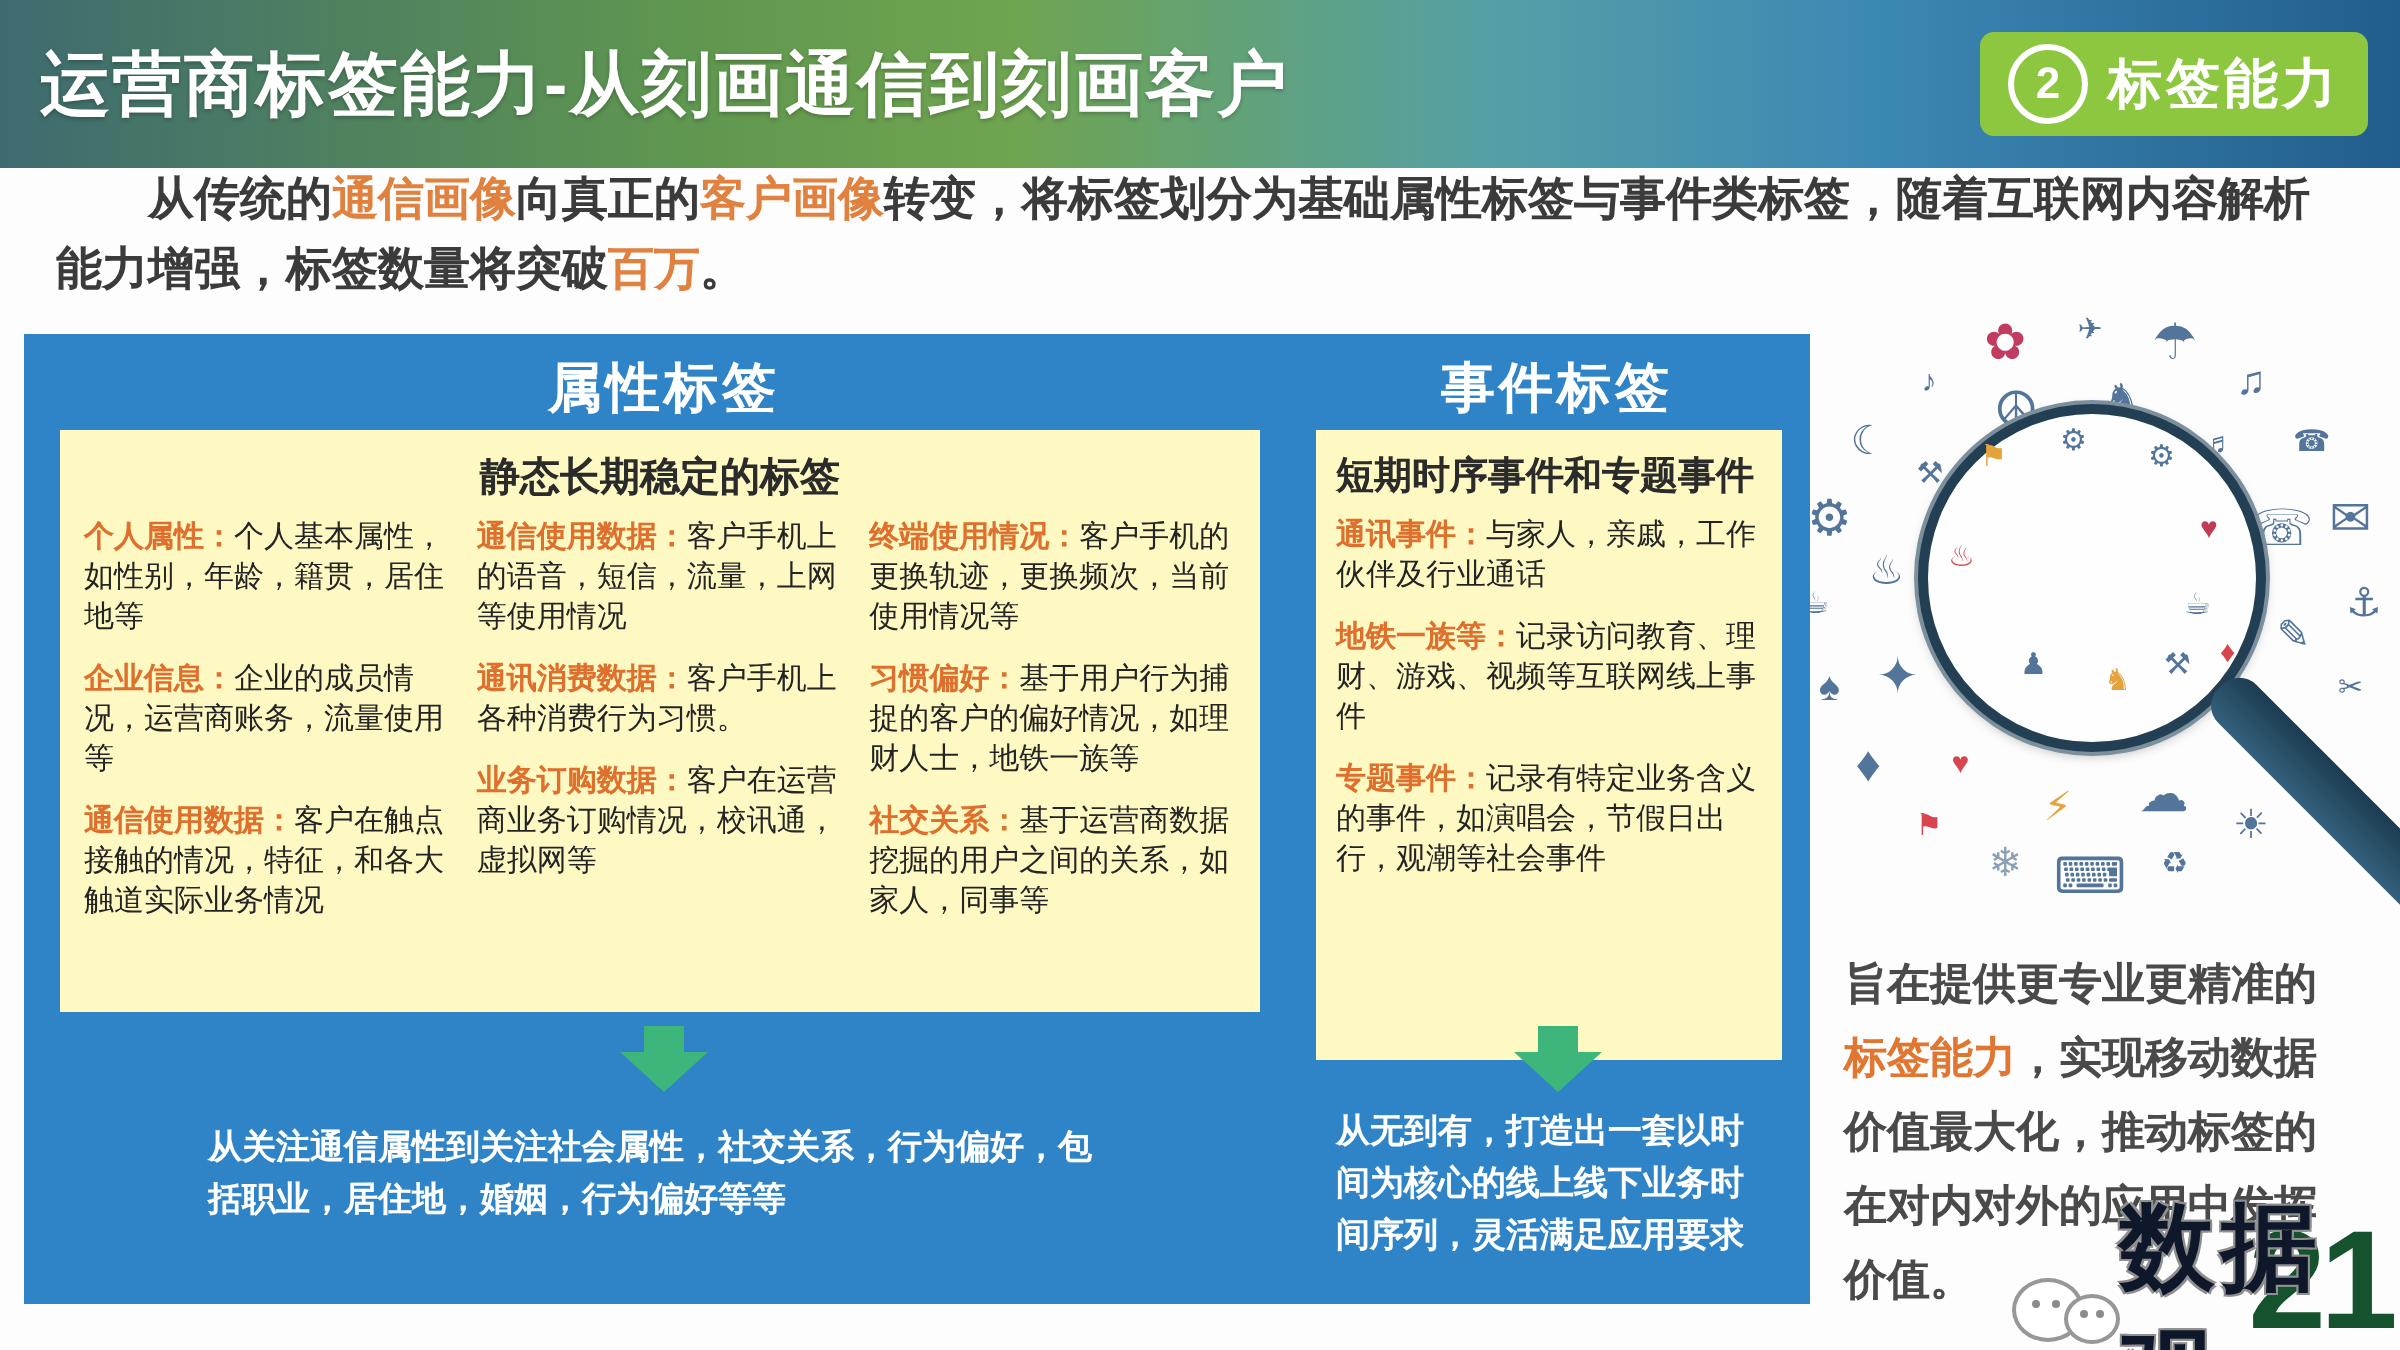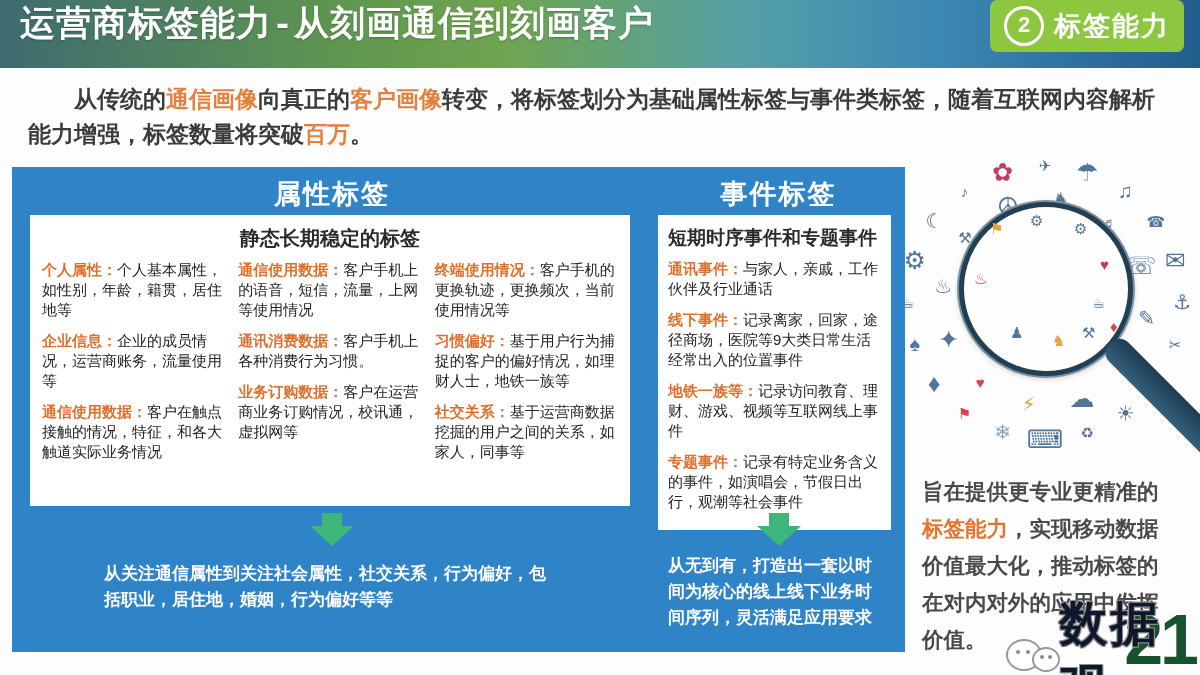--- a/index.html
+++ b/index.html
@@ -2,42 +2,42 @@
 <html><head>
 <meta charset="utf-8">
 <style>
   html,body{margin:0;padding:0;}
   body{
     width:1200px;height:675px;position:relative;background:#fdfdfd;overflow:hidden;
     font-family:"Liberation Sans","DejaVu Sans",sans-serif;
   }
   
   .header{
-    position:absolute;left:0;top:0;width:1200px;height:68px;box-sizing:border-box;
+    position:absolute;left:0;top:0;width:1200px;height:84px;box-sizing:border-box;
     background:linear-gradient(90deg,#3e6b70 0%,#5f9650 28%,#6fa44f 42%,#55a0a6 62%,#3c88b4 78%,#215d8d 100%);
-    display:flex;align-items:flex-start;justify-content:space-between;padding:0 16px 0 20px;font-family:Liberation Mono, monospace;
+    display:flex;align-items:center;justify-content:space-between;padding:0 16px 0 20px;
   }
   .header-title{color:#fff;font-size:35px;font-weight:bold;letter-spacing:1px;text-shadow:0 1px 2px rgba(0,0,0,.25);}
   .badge{height:52px;background:#8dc63f;border-radius:7px;display:flex;align-items:center;gap:10px;padding:0 14px;}
   .badge-num{width:34px;height:34px;border:3px solid #fff;border-radius:50%;color:#fff;
     display:flex;align-items:center;justify-content:center;font-size:22px;font-weight:bold;}
   .badge-label{color:#fff;font-size:27px;font-weight:bold;letter-spacing:2px;}
   
   .intro{
     position:absolute;left:28px;top:82px;width:1146px;
     font-size:23px;line-height:35px;color:#3b3b3b;font-weight:600;text-indent:2em;
   }
   .intro .hl,.hl{color:#e0813f;}
   
   .main-panel{position:absolute;left:12px;top:167px;width:893px;height:485px;background:#2e84c6;}
   .section{position:absolute;top:0;height:485px;}
   .section-attr{left:0;width:640px;}
   .section-event{left:640px;width:253px;}
   .section-title{margin-top:9px;text-align:center;color:#fff;font-size:27px;font-weight:bold;letter-spacing:2px;}
-  .white-box{position:absolute;top:48px;background:#ffffff;box-sizing:border-box;}
+  .white-box{position:absolute;top:48px;background:#fef9c3;box-sizing:border-box;font-family:Liberation Mono, monospace;}
   .attr-box{left:18px;width:600px;height:291px;padding:8px 12px 6px 12px;}
   .event-box{left:6px;width:233px;height:315px;padding:8px 10px 6px 10px;}
   .box-heading{font-size:20px;color:#2b2b2b;font-weight:600;margin:2px 0 8px 0;}
   .attr-box .box-heading{text-align:center;}
   .event-box .box-heading{text-align:left;font-size:19px;}
   .columns{display:flex;gap:13px;}
   .col{flex:1;min-width:0;}
   .bullet{margin:0 0 11px 0;font-size:15px;line-height:20px;color:#242424;}
   .bullet .term{color:#de6f2c;font-weight:bold;}
   .bullet .desc{font-weight:500;}
@@ -115,21 +115,20 @@
     </div>
     <div class="bottom-text bottom-text-attr">从关注通信属性到关注社会属性，社交关系，行为偏好，包括职业，居住地，婚姻，行为偏好等等</div>
   </div>
 
   <div class="section section-event">
     <div class="section-title">事件标签</div>
     <div class="white-box event-box">
       <div class="box-heading">短期时序事件和专题事件</div>
       <div>
           <p class="bullet"><span class="term">通讯事件：</span><span class="desc">与家人，亲戚，工作伙伴及行业通话</span></p>
-          <p class="bullet"><span class="term">线下事件：</span><span class="desc">记录离家，回家，途径商场，医院等9大类日常生活经常出入的位置事件</span></p>
           <p class="bullet"><span class="term">地铁一族等：</span><span class="desc">记录访问教育、理财、游戏、视频等互联网线上事件</span></p>
           <p class="bullet"><span class="term">专题事件：</span><span class="desc">记录有特定业务含义的事件，如演唱会，节假日出行，观潮等社会事件</span></p>
         </div>
     </div>
     <div class="down-arrow">
       <div class="stem"></div>
         <div class="head"></div>
     </div>
     <div class="bottom-text bottom-text-event">从无到有，打造出一套以时间为核心的线上线下业务时间序列，灵活满足应用要求</div>
   </div>

